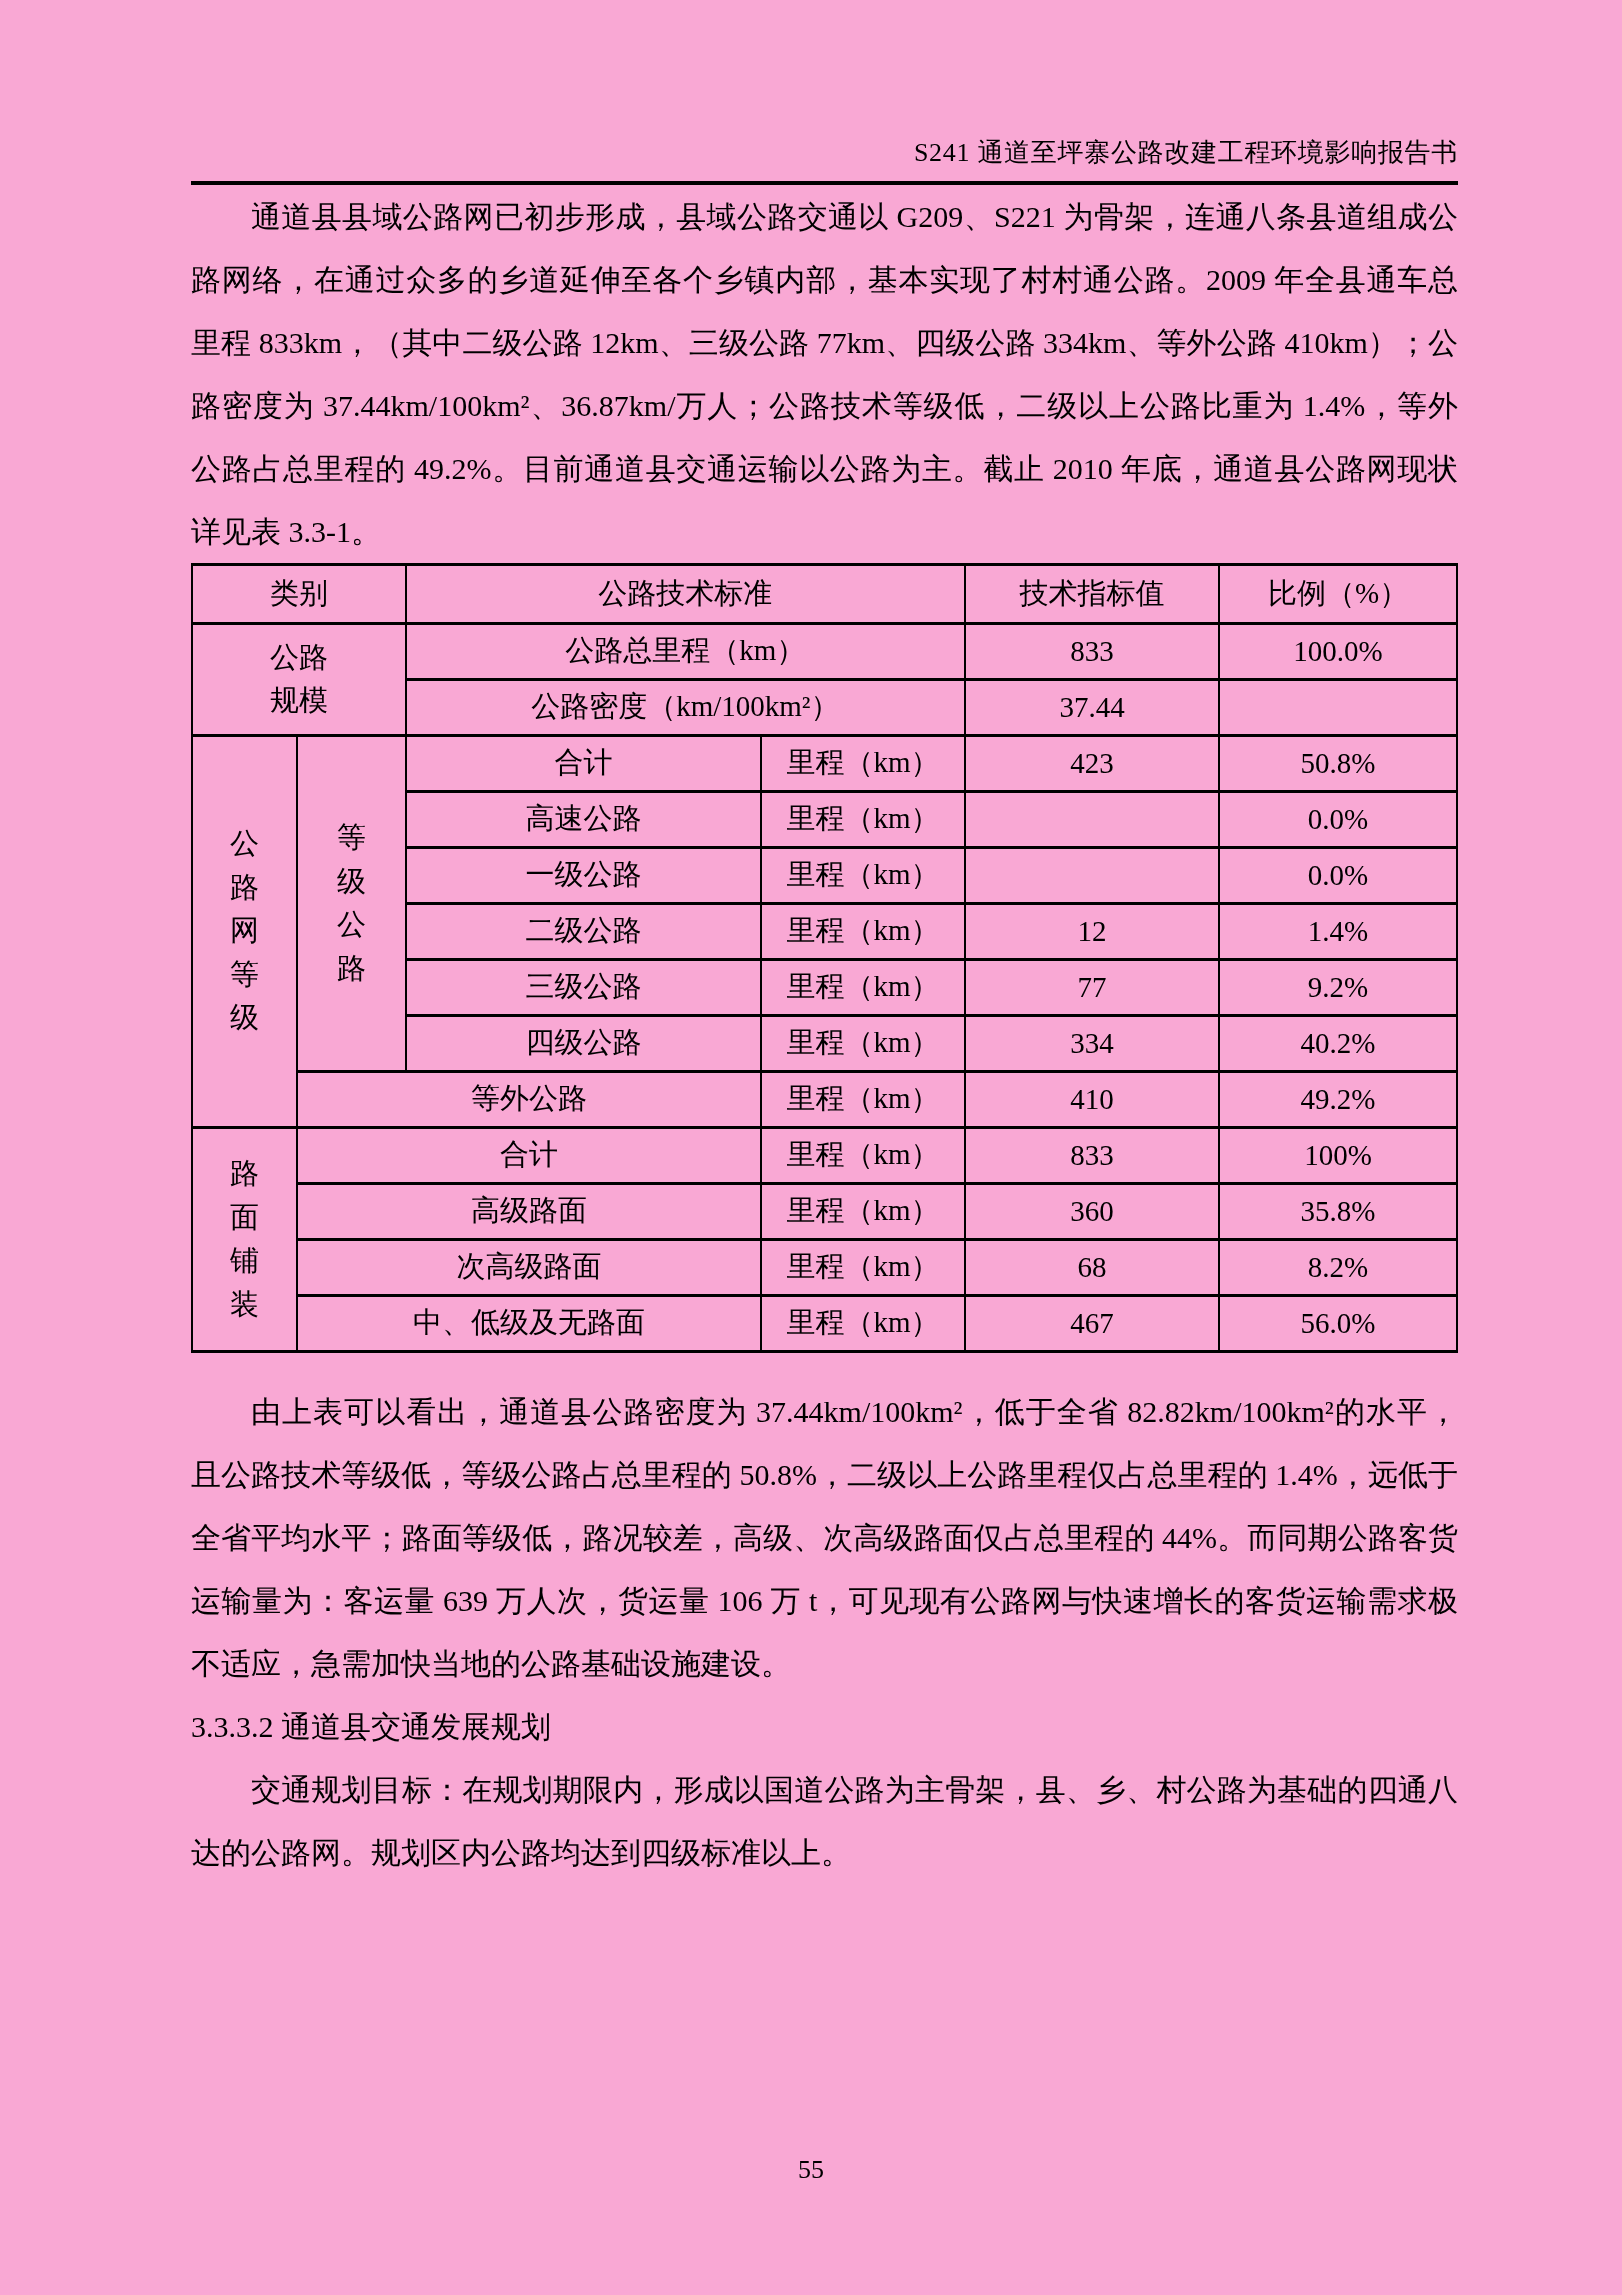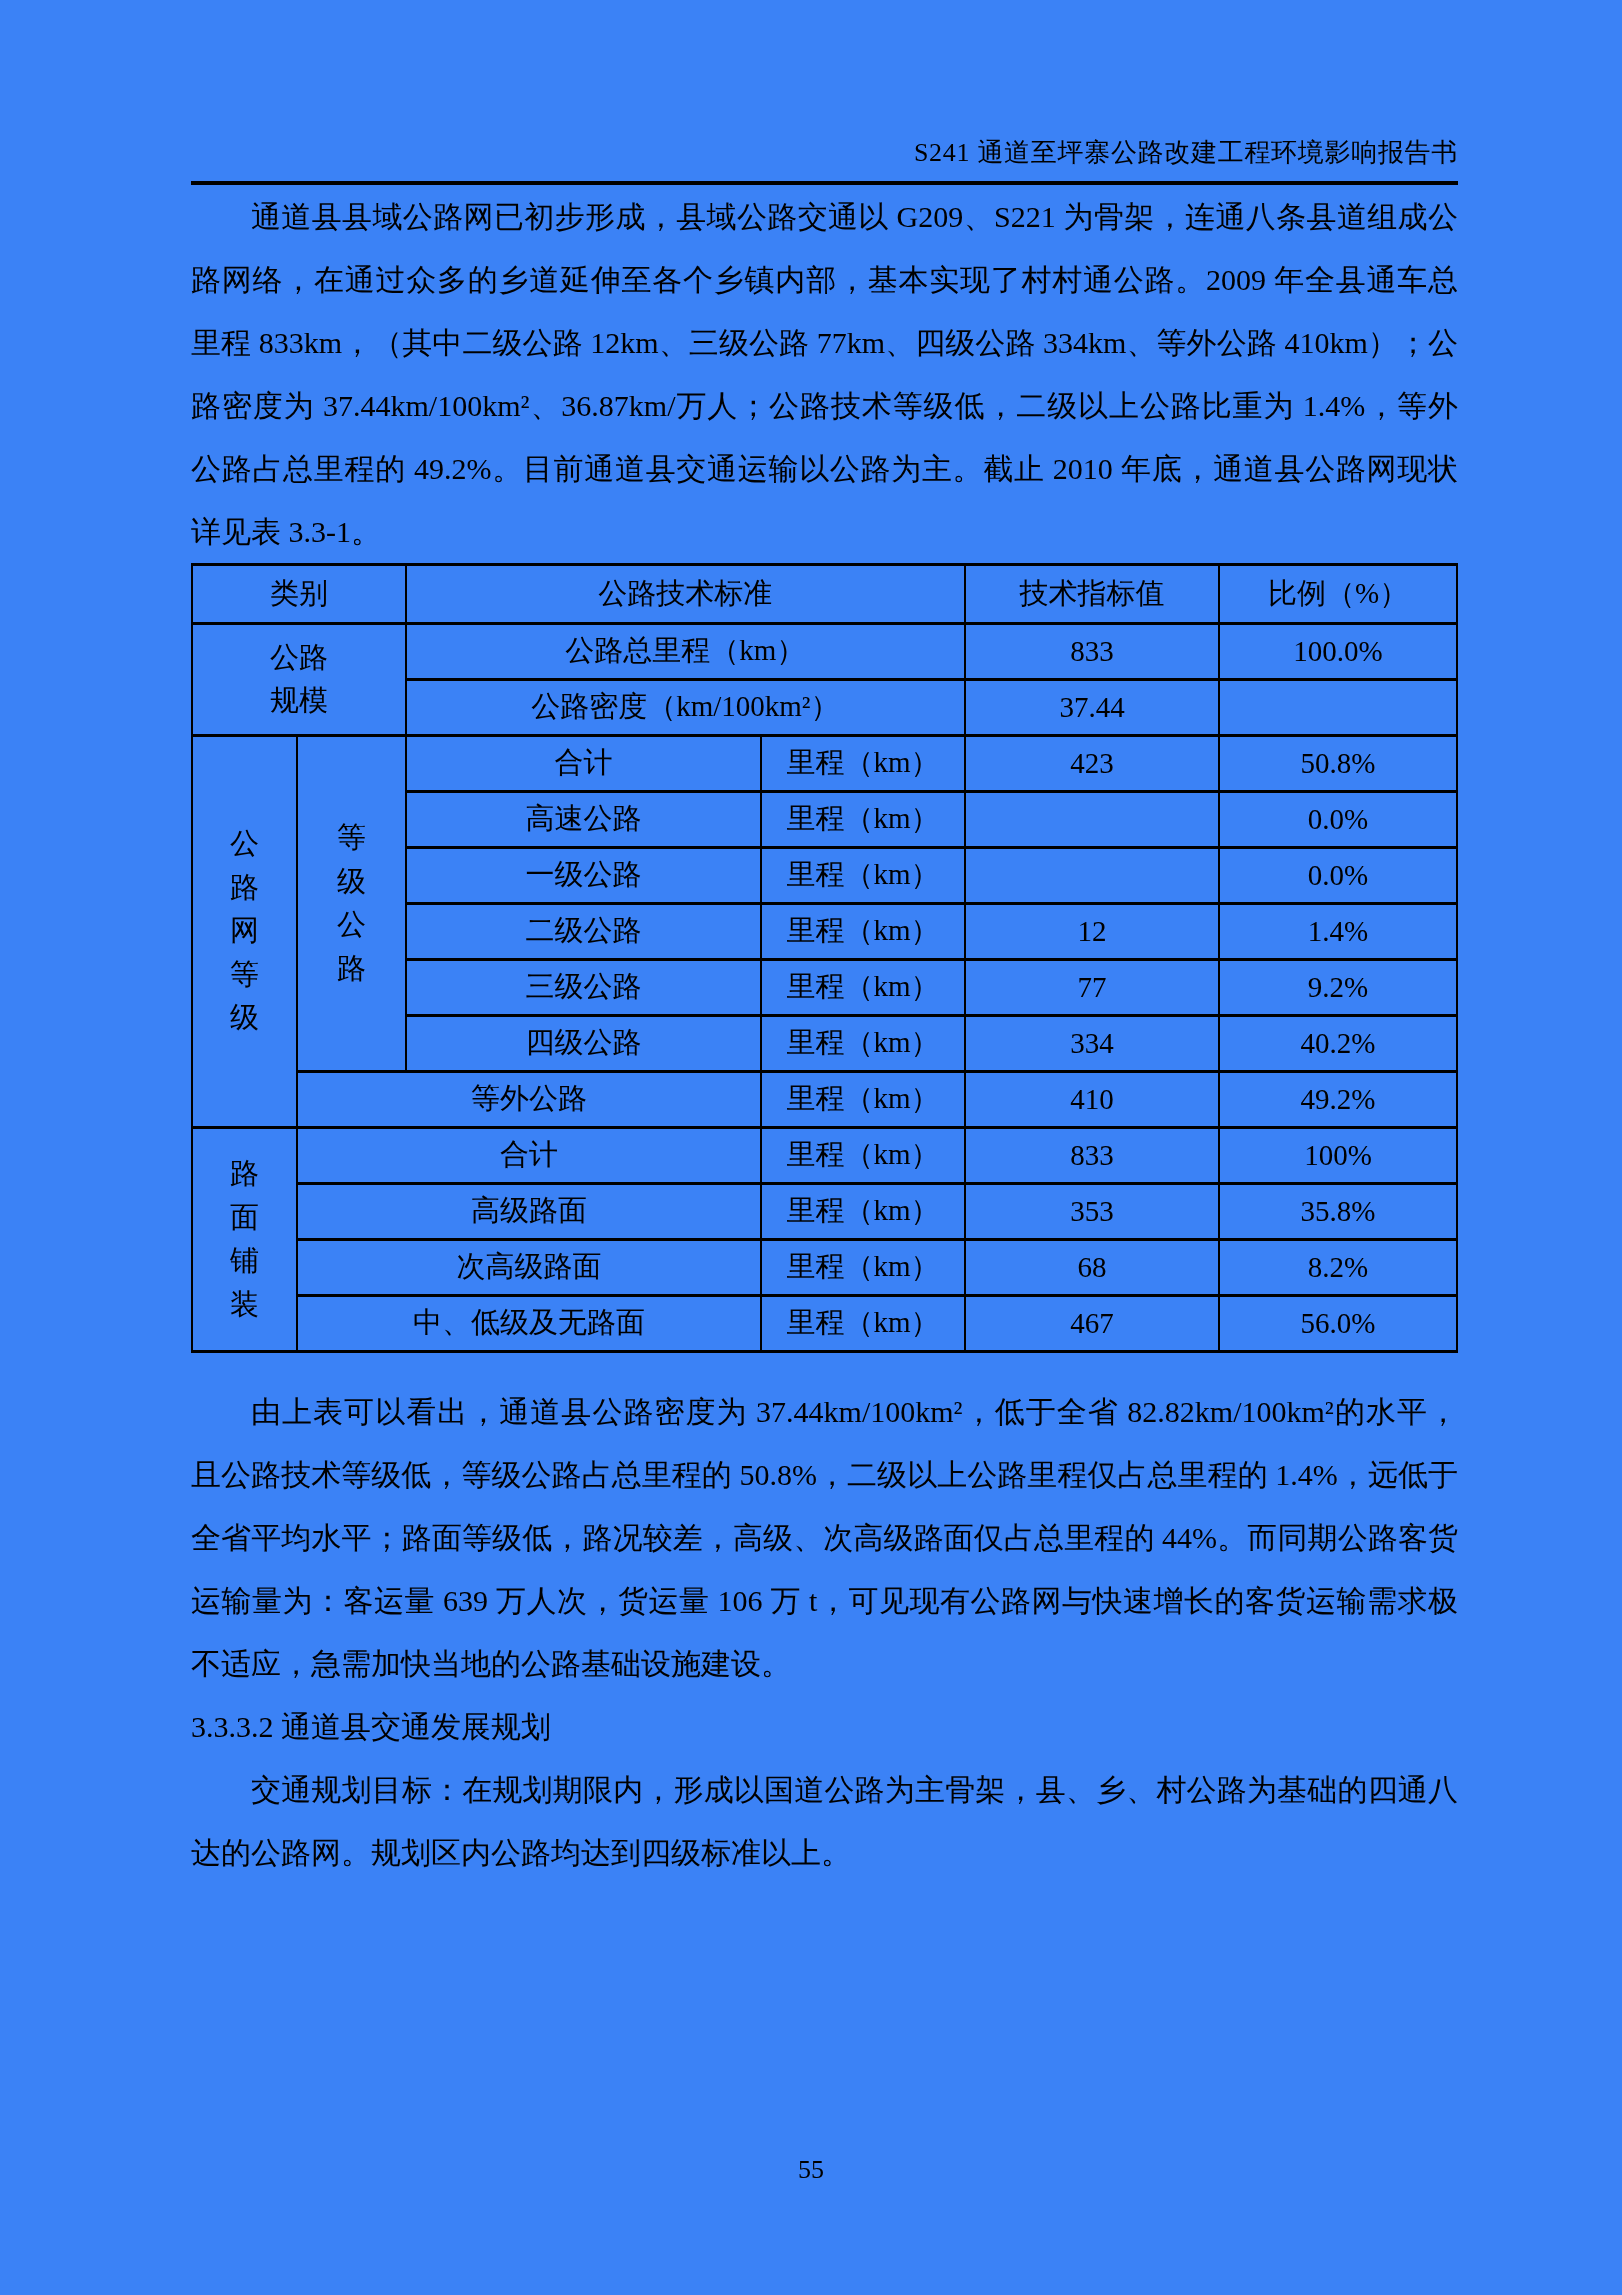--- a/index.html
+++ b/index.html
@@ -3,21 +3,21 @@
 <meta charset="utf-8">
 <style>
   * { margin: 0; padding: 0; box-sizing: border-box; }
   html, body { background: #e8e8e8; }
   body { font-family: "Liberation Serif", "DejaVu Serif", serif; color: #000; }
   .page {
     position: relative;
     width: 1622px;
     height: 2295px;
     margin: 0 auto;
-    background: #3b82f6;
+    background: #f9a8d4;
   }
   .doc-header {
     margin: 0 164px 0 191px;
     padding-top: 135px;
     padding-bottom: 10.5px;
     text-align: right;
     font-size: 26px;
     letter-spacing: 0.7px;
     border-bottom: 4.6px solid #000;
   }
@@ -175,21 +175,21 @@
 铺
 装</td>
           <td colspan="2">合计</td>
           <td>里程（km）</td>
           <td>833</td>
           <td>100%</td>
         </tr>
         <tr class="data-row">
           <td colspan="2">高级路面</td>
           <td>里程（km）</td>
-          <td>353</td>
+          <td>360</td>
           <td>35.8%</td>
         </tr>
         <tr class="data-row">
           <td colspan="2">次高级路面</td>
           <td>里程（km）</td>
           <td>68</td>
           <td>8.2%</td>
         </tr>
         <tr class="data-row">
           <td colspan="2">中、低级及无路面</td>

